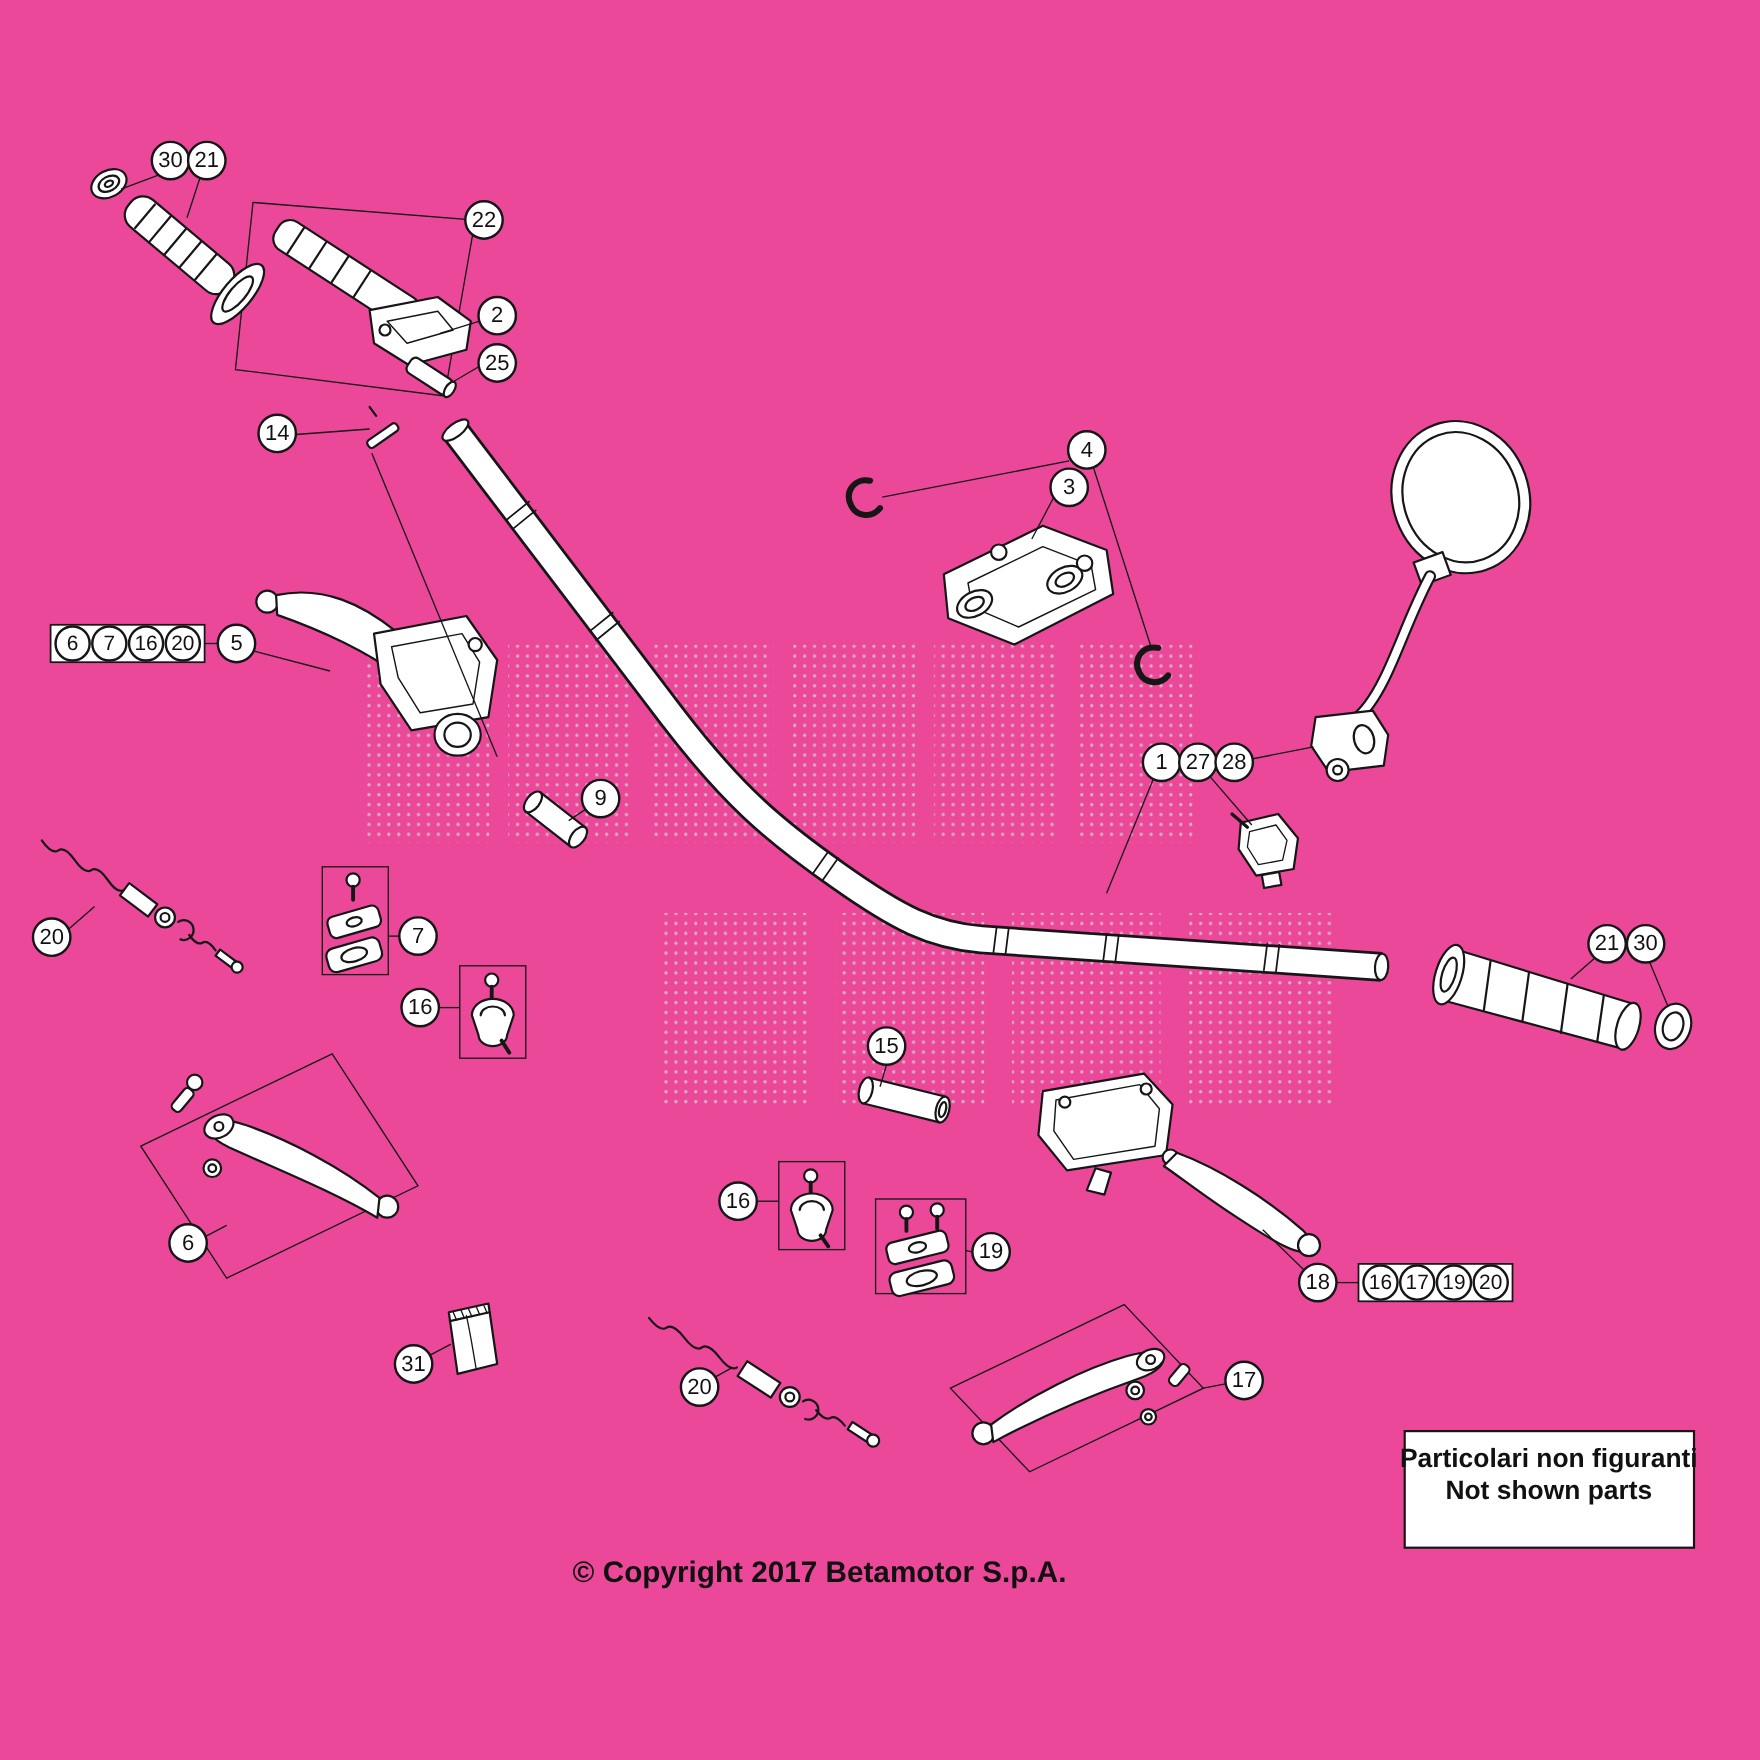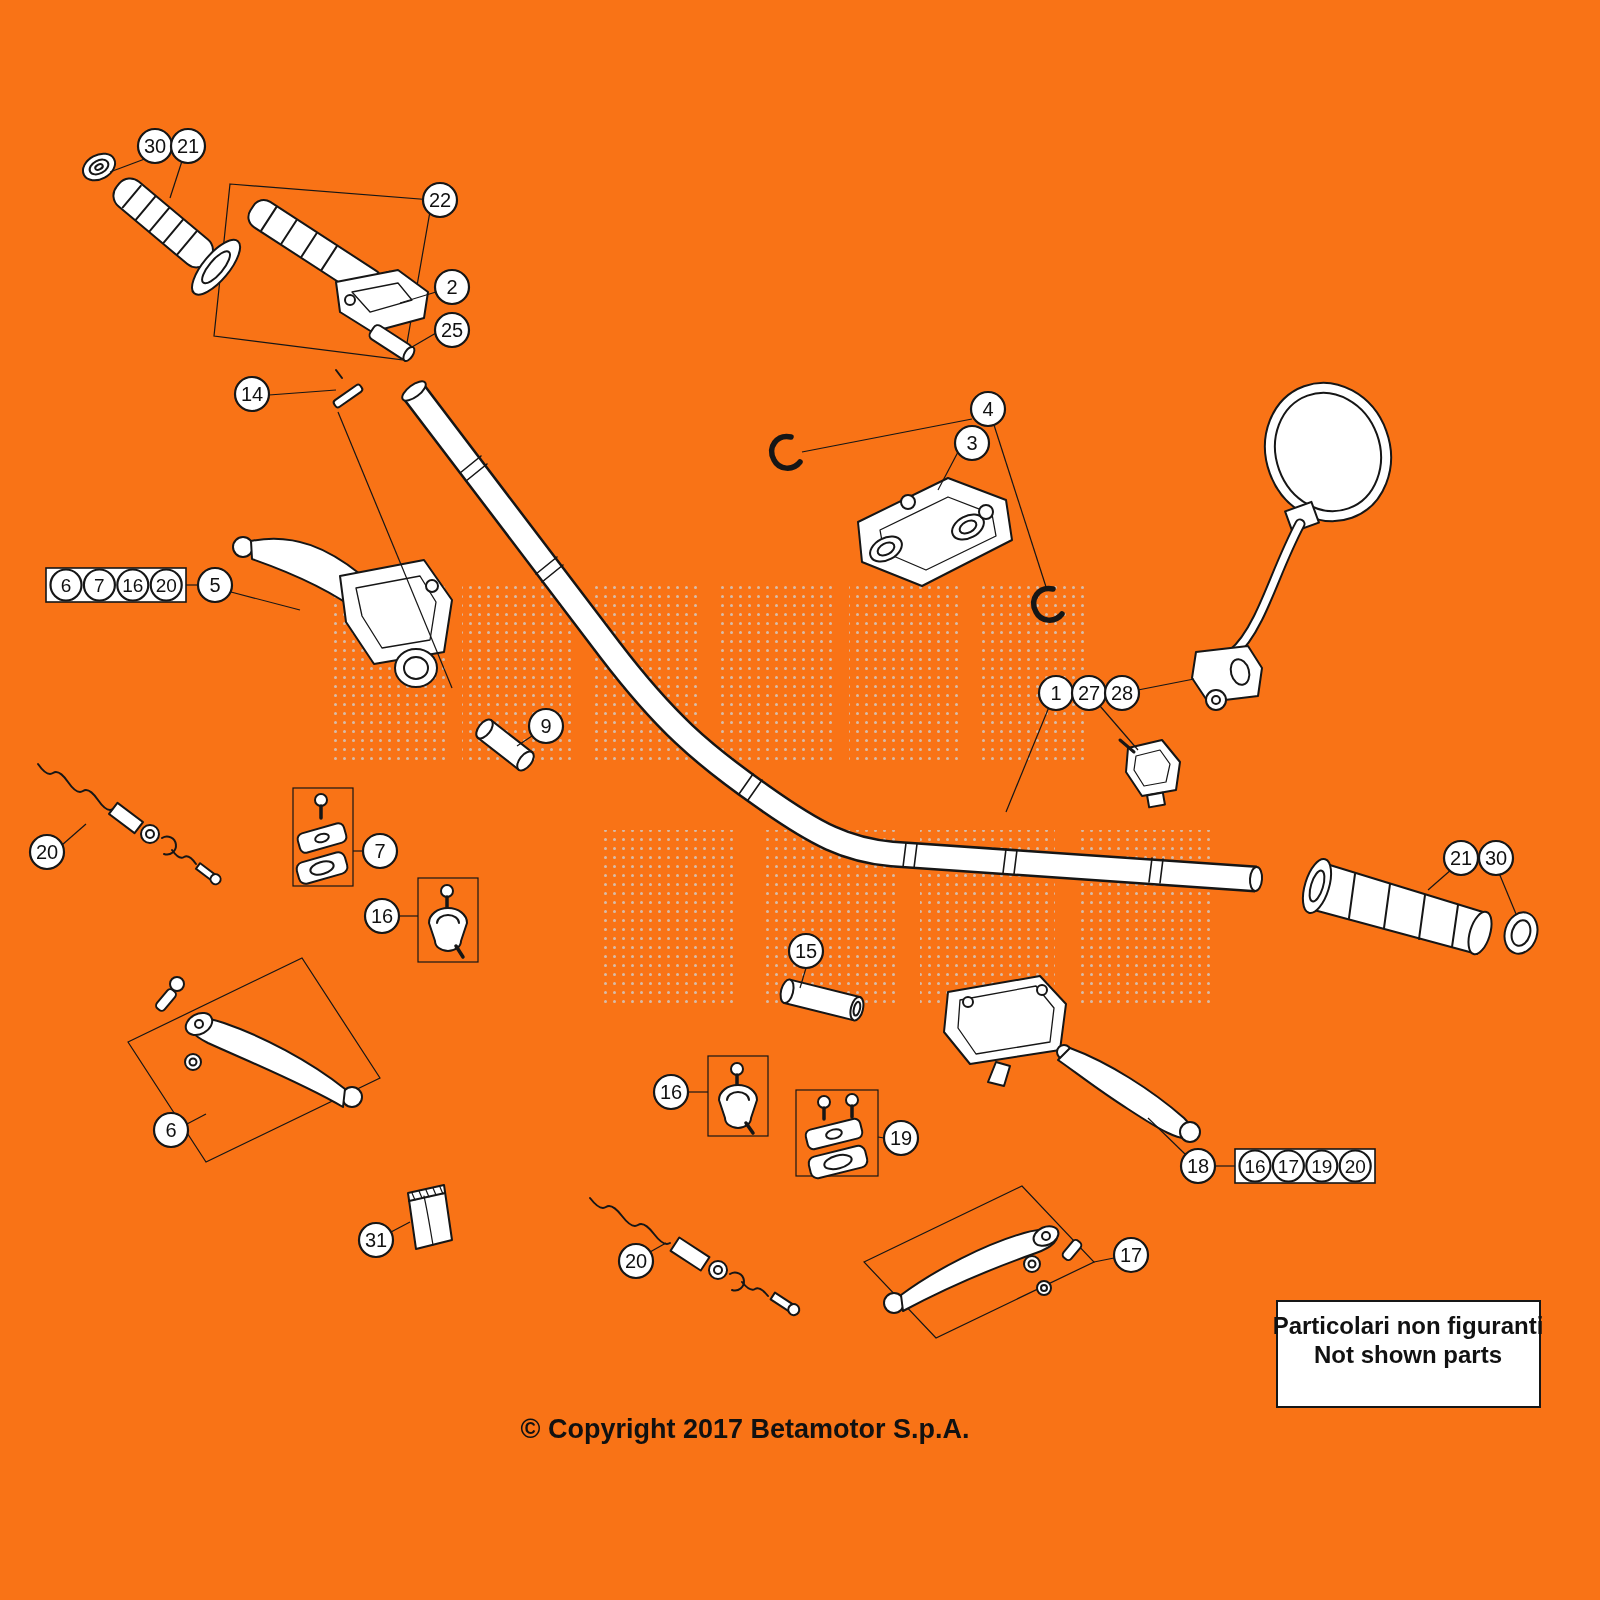--- a/index.html
+++ b/index.html
@@ -1,17 +1,17 @@
 <!DOCTYPE html>
 <html><head>
 <meta charset="utf-8">
 <style>
   html,body{margin:0;padding:0;background:#fff;}
   body{width:1600px;height:1600px;font-family:"Liberation Sans",sans-serif;}
-  #stage{position:relative;width:1600px;height:1600px;background:#f97316;overflow:hidden;}
+  #stage{position:relative;width:1600px;height:1600px;background:#ec4899;overflow:hidden;}
   svg{display:block;}
   svg text{font-family:"Liberation Sans",sans-serif;fill:#111;}
   .thinbox{fill:none;stroke:#161616;stroke-width:1.2;}
   .copyright{font-size:27px;font-weight:bold;}
   .nsp-text{font-size:24px;font-weight:bold;}
 </style>
 </head>
 <body>
 
 <div id="stage">

